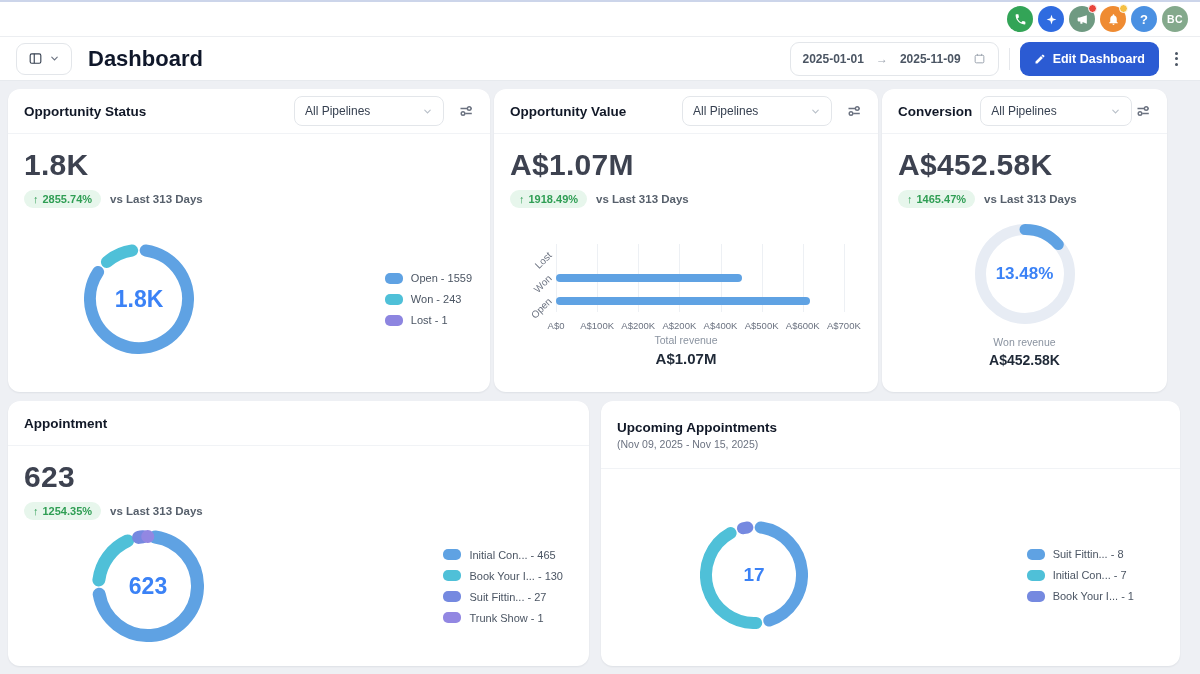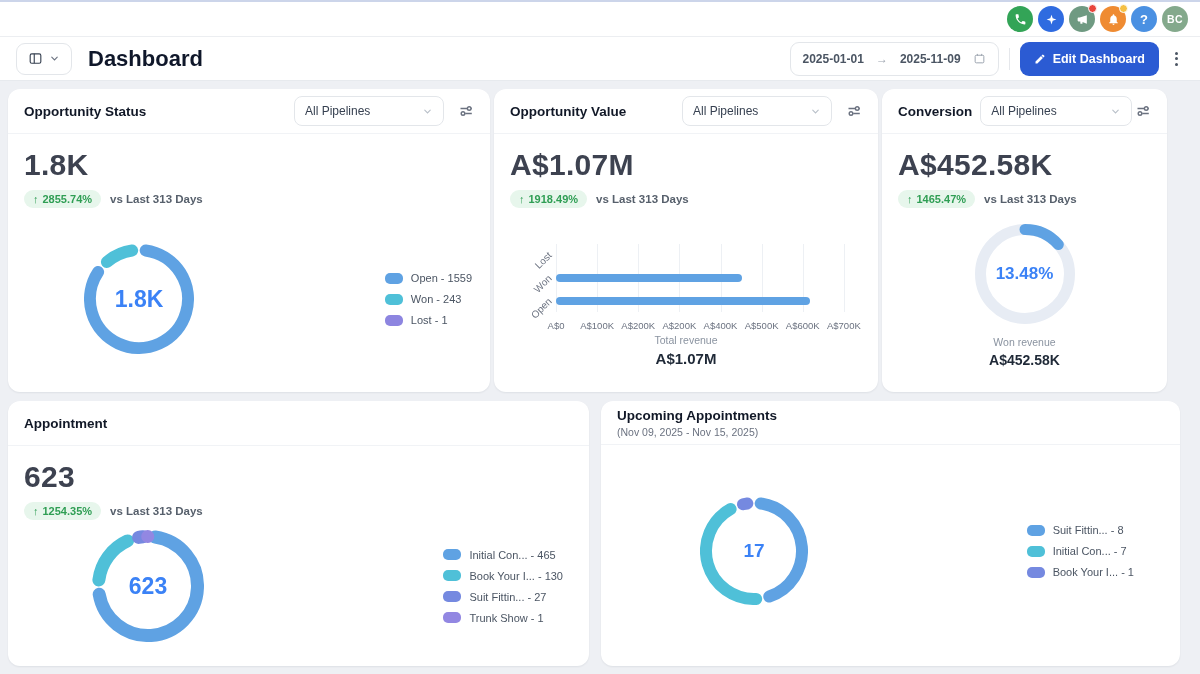--- a/index.html
+++ b/index.html
@@ -34,21 +34,21 @@
   .kebab { display:flex; flex-direction:column; gap:2.5px; padding:4px 6px; cursor:pointer; }
   .kebab i { width:3px; height:3px; border-radius:50%; background:#4b5563; }
 
   
   .row1 { display:grid; grid-template-columns:482px 384px 285px; gap:4px; margin:8px 0 0 8px; }
   .row2 { display:grid; grid-template-columns:581px 579px; gap:12px; margin:9px 0 0 8px; }
   .card { background:#fff; border-radius:12px; box-shadow:0 1px 2px rgba(16,24,40,.07); overflow:hidden; }
   .row1 .card { height:303px; } .row2 .card { height:265px; }
 
   .card-header { display:flex; align-items:center; padding:0 16px; height:45px; border-bottom:1px solid #f1f3f6; }
-  .card-header.tall { height:44px; flex-direction:column; align-items:flex-start; justify-content:center; }
+  .card-header.tall { height:68px; flex-direction:column; align-items:flex-start; justify-content:center; }
   .card-title { font-size:13.5px; font-weight:700; color:#111827; }
   .card-subtitle { font-size:10.5px; color:#6b7280; margin-top:3px; }
   .select { height:30px; width:150px; border:1px solid #e3e6ea; border-radius:8px; background:#fff;
             display:flex; align-items:center; justify-content:space-between; padding:0 10px;
             font-size:12px; color:#374151; cursor:pointer; }
   .ml-auto { margin-left:auto; } .ml-8 { margin-left:8px; } .ml-14 { margin-left:14px; }
   .sliders-btn { cursor:pointer; display:flex; align-items:center; }
 
   .stat-block { padding:14px 16px 0; }
   .stat { font-size:30px; font-weight:700; color:#3d4250; letter-spacing:.3px; }

